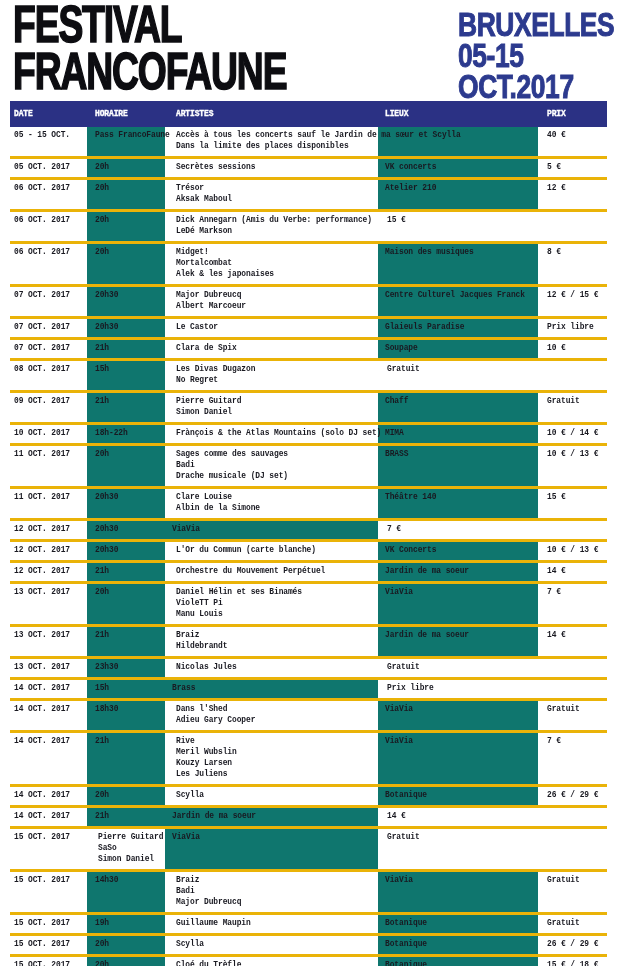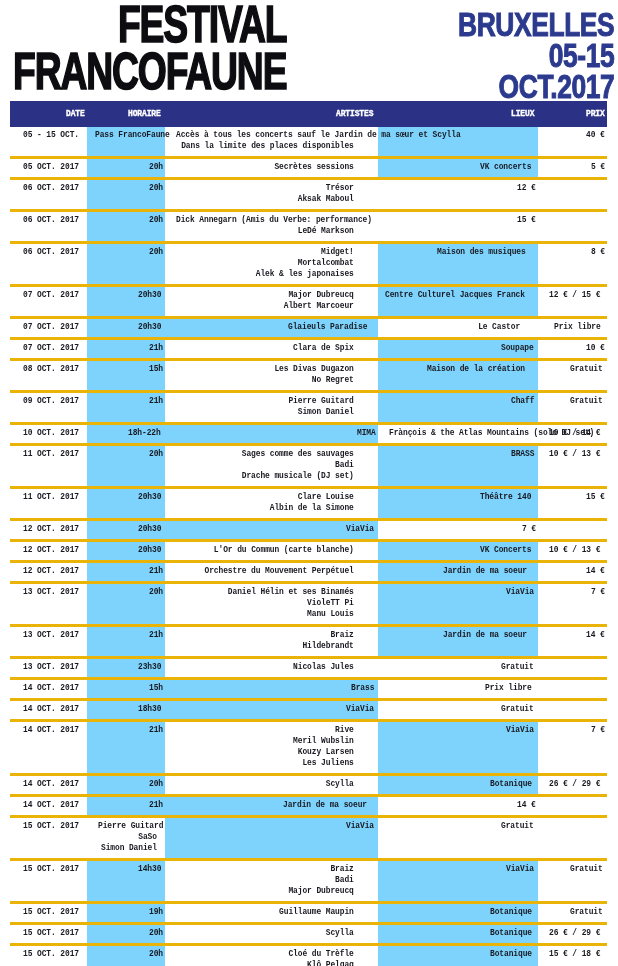--- a/index.html
+++ b/index.html
@@ -1,18 +1,18 @@
 <!DOCTYPE html>
 <html><head>
 <meta charset="utf-8">
 <style>
   html,body { margin:0; padding:0; background:#ffffff; }
   .page {
     position:relative; width:618px; height:966px; background:#ffffff;
-    font-family:"Liberation Sans","DejaVu Sans",sans-serif; color:#191921; overflow:hidden;text-align:right;
+    font-family:"Liberation Sans","DejaVu Sans",sans-serif; color:#191921; overflow:hidden;
   }
   
   .title-black {
     position:absolute; left:13px; top:1px;
     font-size:51px; line-height:47px; font-weight:700; letter-spacing:-1.5px;
     color:#0d0d11; -webkit-text-stroke:1.6px #0d0d11;
     transform:scaleX(0.73); transform-origin:0 0; white-space:nowrap;
   }
   .title-blue {
     position:absolute; left:458px; top:9px;
@@ -27,21 +27,21 @@
     background:#2b3184; height:26px; align-items:center;
     color:#ffffff; font-size:12.5px; font-weight:700;
   }
   .thead .cz { -webkit-text-stroke:0.4px #ffffff; }
   .row {
     display:grid; grid-template-columns:77px 78px 213px 160px 1fr;
     border-bottom:3px solid #eab308;
   }
   .cell { padding:3px 0 4px 0; font-size:9px; font-weight:700; line-height:11px; }
   .thead .cell { padding-top:0; padding-bottom:0; }
-  .band { background:#7dd3fc; }
+  .band { background:#0f766e; }
   .c-date { padding-left:4px; }
   .c-hor  { padding-left:8px; }
   .c-art  { padding-left:11px; }
   .c-lieu { padding-left:7px; }
   .c-prix { padding-left:9px; }
   .cz {
     display:inline-block; transform:scaleX(0.88); transform-origin:0 0;
     white-space:nowrap; letter-spacing:-0.1px;
   }
   div.cz { display:block; }
@@ -99,20 +99,21 @@
 
   <div class="row">
     <div class="cell c-date"><span class="cz">06 OCT. 2017</span></div>
     <div class="cell c-hor band"><span class="cz">20h</span></div>
     <div class="cell c-art">
             <div class="cz">
               <div>Trésor</div>
               <div>Aksak Maboul</div>
             </div>
           </div>
+    <div class="cell c-lieu band"><span class="cz">Atelier 210</span></div>
     <div class="cell c-prix"><span class="cz">12 €</span></div>
   </div>
 
   <div class="row">
     <div class="cell c-date"><span class="cz">06 OCT. 2017</span></div>
     <div class="cell c-hor band"><span class="cz">20h</span></div>
     <div class="cell c-art">
             <div class="cz">
               <div>Dick Annegarn (Amis du Verbe: performance)</div>
               <div>LeDé Markson</div>
@@ -144,26 +145,26 @@
               <div>Albert Marcoeur</div>
             </div>
           </div>
     <div class="cell c-lieu band"><span class="cz">Centre Culturel Jacques Franck</span></div>
     <div class="cell c-prix"><span class="cz">12 € / 15 €</span></div>
   </div>
 
   <div class="row">
     <div class="cell c-date"><span class="cz">07 OCT. 2017</span></div>
     <div class="cell c-hor band"><span class="cz">20h30</span></div>
+    <div class="cell c-art">
+            <div class="cz">
+              <div>Le Castor</div>
+            </div>
+          </div>
     <div class="cell c-lieu band"><span class="cz">Glaieuls Paradise</span></div>
-    <div class="cell c-art">
-            <div class="cz">
-              <div>Le Castor</div>
-            </div>
-          </div>
     <div class="cell c-prix"><span class="cz">Prix libre</span></div>
   </div>
 
   <div class="row">
     <div class="cell c-date"><span class="cz">07 OCT. 2017</span></div>
     <div class="cell c-hor band"><span class="cz">21h</span></div>
     <div class="cell c-art">
             <div class="cz">
               <div>Clara de Spix</div>
             </div>
@@ -174,46 +175,45 @@
 
   <div class="row">
     <div class="cell c-date"><span class="cz">08 OCT. 2017</span></div>
     <div class="cell c-hor band"><span class="cz">15h</span></div>
     <div class="cell c-art">
             <div class="cz">
               <div>Les Divas Dugazon</div>
               <div>No Regret</div>
             </div>
           </div>
-    <div class="cell c-lieu band"><span class="cz">Maison de la création</span></div>
     <div class="cell c-prix"><span class="cz">Gratuit</span></div>
   </div>
 
   <div class="row">
     <div class="cell c-date"><span class="cz">09 OCT. 2017</span></div>
     <div class="cell c-hor band"><span class="cz">21h</span></div>
     <div class="cell c-art">
             <div class="cz">
               <div>Pierre Guitard</div>
               <div>Simon Daniel</div>
             </div>
           </div>
     <div class="cell c-lieu band"><span class="cz">Chaff</span></div>
     <div class="cell c-prix"><span class="cz">Gratuit</span></div>
   </div>
 
   <div class="row">
     <div class="cell c-date"><span class="cz">10 OCT. 2017</span></div>
     <div class="cell c-hor band"><span class="cz">18h-22h</span></div>
+    <div class="cell c-art">
+            <div class="cz">
+              <div>Frànçois &amp; the Atlas Mountains (solo DJ set)</div>
+            </div>
+          </div>
     <div class="cell c-lieu band"><span class="cz">MIMA</span></div>
-    <div class="cell c-art">
-            <div class="cz">
-              <div>Frànçois &amp; the Atlas Mountains (solo DJ set)</div>
-            </div>
-          </div>
     <div class="cell c-prix"><span class="cz">10 € / 14 €</span></div>
   </div>
 
   <div class="row">
     <div class="cell c-date"><span class="cz">11 OCT. 2017</span></div>
     <div class="cell c-hor band"><span class="cz">20h</span></div>
     <div class="cell c-art">
             <div class="cz">
               <div>Sages comme des sauvages</div>
               <div>Badi</div>
@@ -309,20 +309,26 @@
   <div class="row">
     <div class="cell c-date"><span class="cz">14 OCT. 2017</span></div>
     <div class="cell c-hor band"><span class="cz">15h</span></div>
     <div class="cell c-lieu band"><span class="cz">Brass</span></div>
     <div class="cell c-prix"><span class="cz">Prix libre</span></div>
   </div>
 
   <div class="row">
     <div class="cell c-date"><span class="cz">14 OCT. 2017</span></div>
     <div class="cell c-hor band"><span class="cz">18h30</span></div>
+    <div class="cell c-art">
+            <div class="cz">
+              <div>Dans l'Shed</div>
+              <div>Adieu Gary Cooper</div>
+            </div>
+          </div>
     <div class="cell c-lieu band"><span class="cz">ViaVia</span></div>
     <div class="cell c-prix"><span class="cz">Gratuit</span></div>
   </div>
 
   <div class="row">
     <div class="cell c-date"><span class="cz">14 OCT. 2017</span></div>
     <div class="cell c-hor band"><span class="cz">21h</span></div>
     <div class="cell c-art">
             <div class="cz">
               <div>Rive</div>

